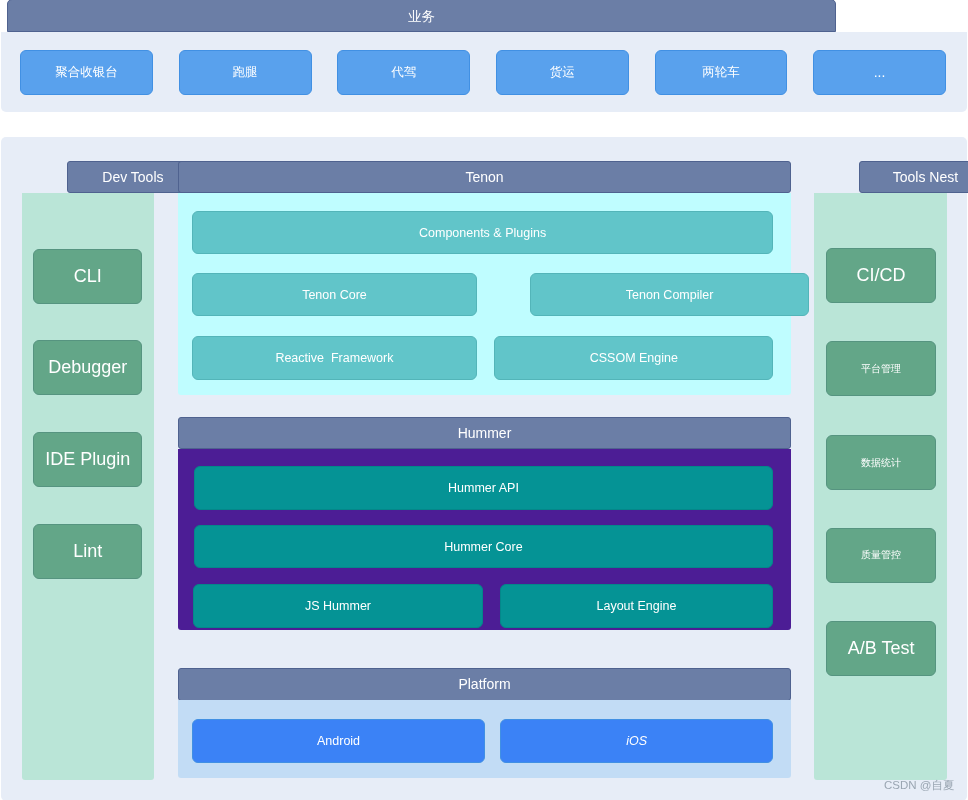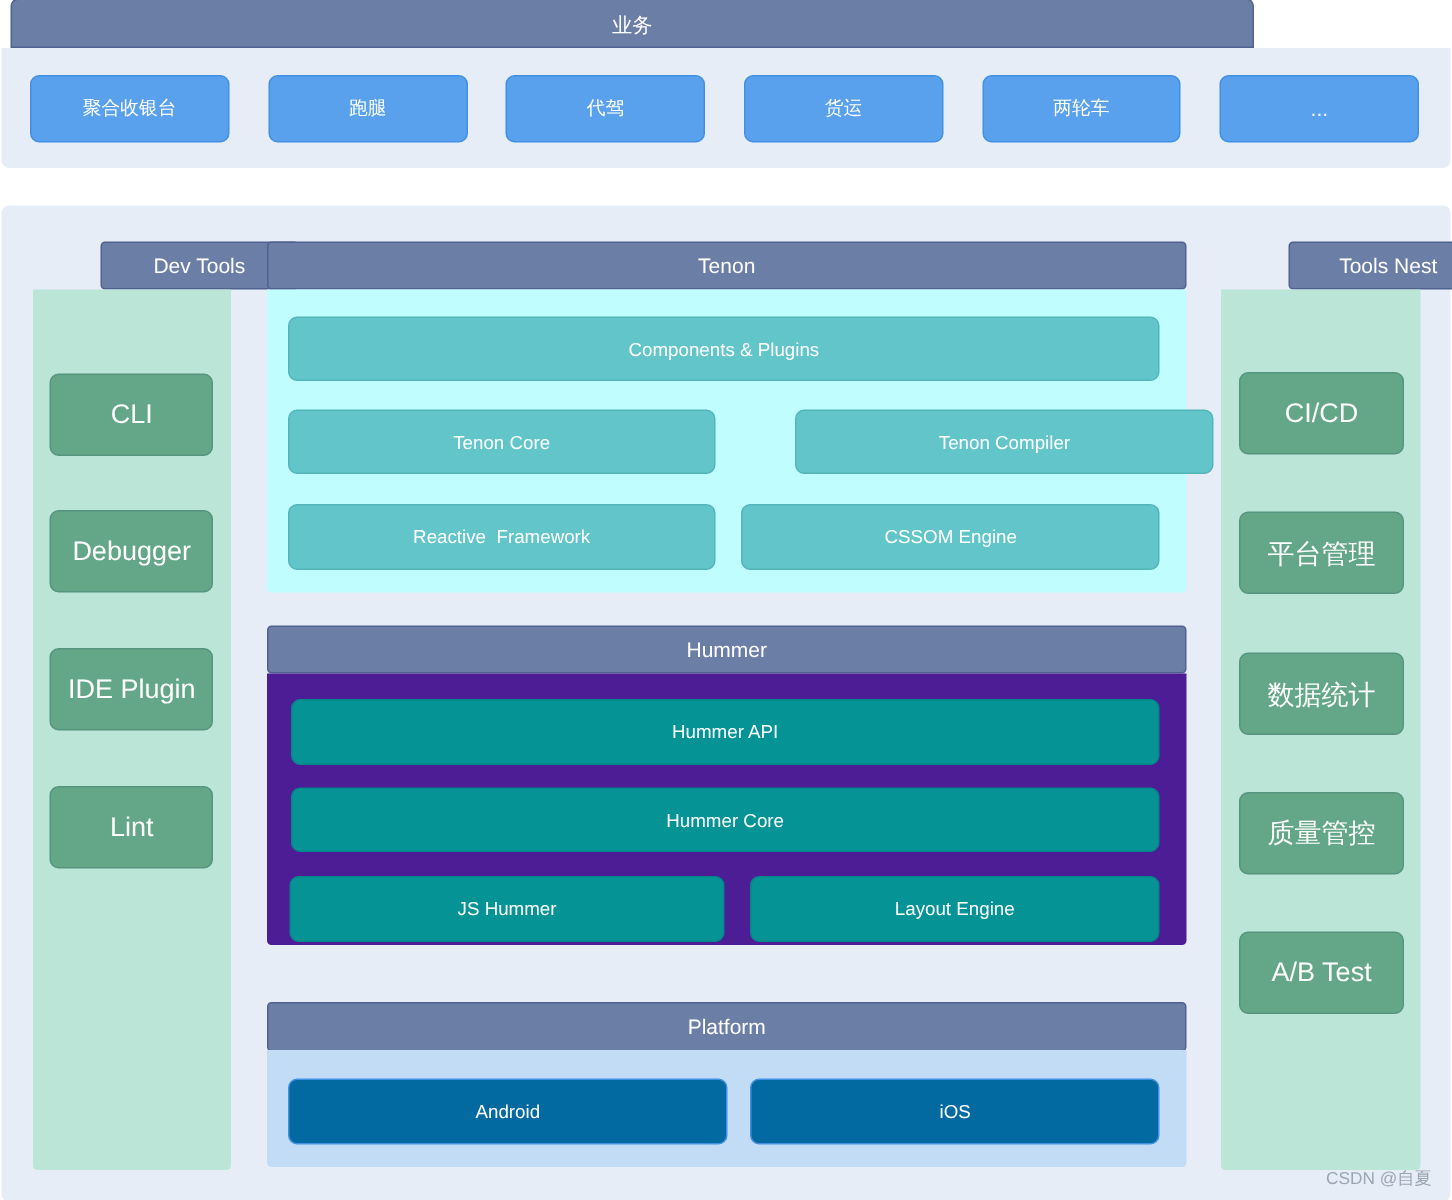--- a/index.html
+++ b/index.html
@@ -63,23 +63,23 @@
   }
 
   #tenon{top:24.3px;}
   #tenon .body{height:201.7px;background:#bffdff;}
   #tenon .cell{background:#61c5c9;border:1px solid #53b5b9;}
   #hummer{top:280.4px;}
   #hummer .body{height:181px;background:#4c1d95;}
   #hummer .cell{background:#059395;border:1px solid #04878a;}
   #platform{top:531.6px;}
   #platform .body{height:77.6px;background:#c2dcf5;}
-  #platform .cell{background:#0369a1;border:1px solid #4190e3;}
+  #platform .cell{background:#3b82f6;border:1px solid #4190e3;}
 
-  .sidecol .item.cjk{font-size:18px;}
+  .sidecol .item.cjk{font-size:10px;}
   .biz-title{font-size:13.5px;position:relative;top:1px;}
   .biz-chip.dots{font-size:14px;}
   #watermark{position:absolute;left:883px;top:641.5px;font-size:11.5px;
              color:#9aa6b2;letter-spacing:0px;white-space:nowrap;}
 </style>
 </head>
 <body>
 
 <div class="page">
 
@@ -148,21 +148,21 @@
         </div>
     </div>
 
     <div class="stack" id="platform">
       <div class="hdr">
         <span>Platform</span>
       </div>
       <div class="body">
           <div class="row" style="top: 19.2px; height: 43.4px;">
             <div class="cell" style="left: 0px; width: 292.7px;">Android</div>
-            <div class="cell" style="left: 308.3px; width: 272.5px;">iOS</div>
+            <div class="cell" style="left: 308.3px; width: 272.5px; font-style: italic;">iOS</div>
           </div>
         </div>
     </div>
 
     <div class="sidecol" id="hummernest">
       <div class="hdr">
         <span>Tools Nest</span>
       </div>
       <div class="body">
           <div class="item" style="top: 55.4px;">CI/CD</div>

